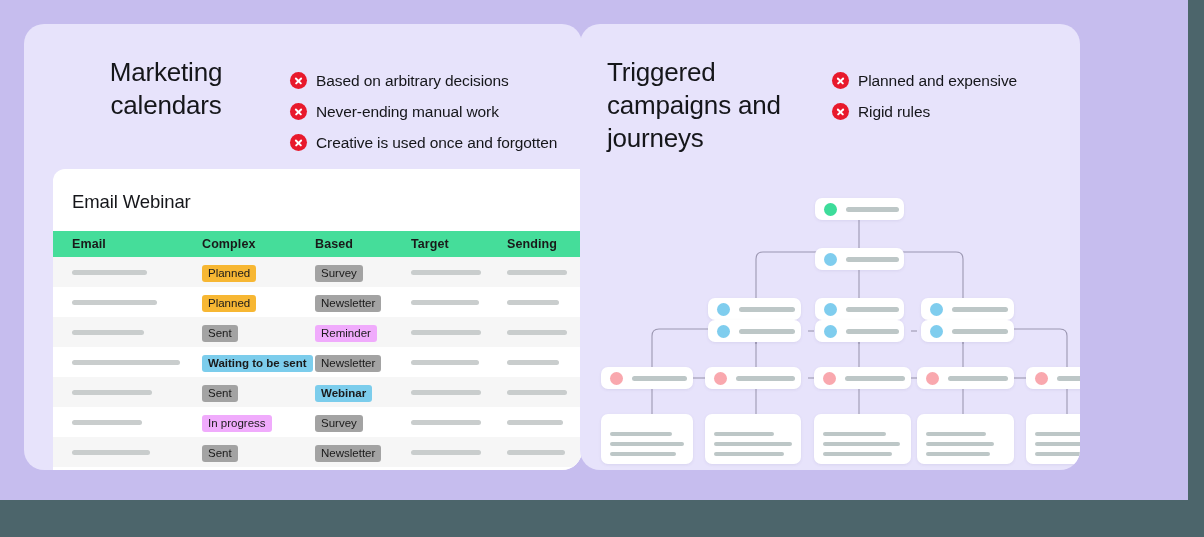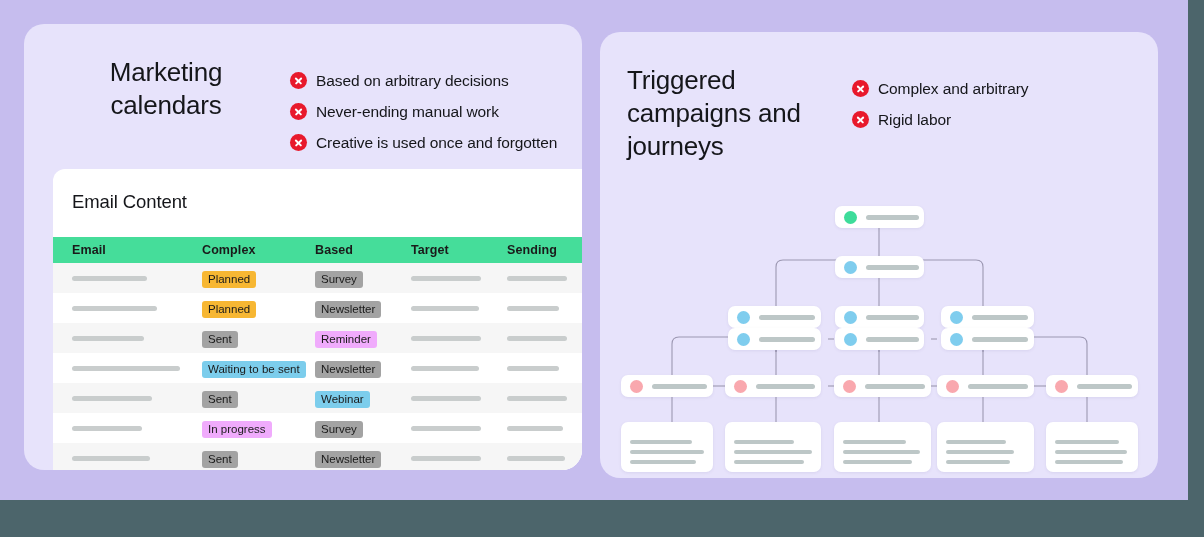--- a/index.html
+++ b/index.html
@@ -29,21 +29,21 @@
   
   .panel {
     position: absolute;
     top: 24px;
     height: 446px;
     background: #e7e3fb;
     border-radius: 20px;
     overflow: hidden;
   }
   #panel-left  { left: 24px;  width: 558px; }
-  #panel-right { left: 600px; width: 558px; margin-top: 8px; }
+  #panel-right { left: 580px; width: 500px; }
 
   
   .panel-head {
     position: absolute;
     top: 0; left: 0; right: 0;
     height: 150px;
     display: flex;
     align-items: flex-start;
     padding: 32px 0 0 0;
   }
@@ -104,21 +104,21 @@
     border-radius: 12px 12px 0 0;
     overflow: hidden;
   }
   #email-card-title {
     font-size: 18.5px;
     color: #15161a;
     padding: 22px 0 0 19px;
     letter-spacing: -0.1px;
   }
   table#email-table {
-    margin-top: 24px;
+    margin-top: 18px;
     width: 100%;
     border-collapse: collapse;
     table-layout: fixed;
   }
   #email-table thead th {
     background: #45dd9a;
     color: #1a1a1a;
     font-size: 12.5px;
     font-weight: bold;
     text-align: left;
@@ -149,21 +149,21 @@
     display: inline-block;
     font-size: 11.5px;
     line-height: 17px;
     padding: 0 6px;
     border-radius: 3px;
     color: #1a1a1a;
     white-space: nowrap;
   }
   .b-orange { background: #f7b733; }
   .b-pink   { background: #a3a3a3; }
-  .b-blue   { background: #7ccdec; }
+  .b-blue   { background: #7ccdec; font-weight: bold; }
   .b-purple { background: #f0abfc; }
 
   
   #flow {
     position: absolute;
     left: 0; top: 150px;
     width: 558px;
     height: 296px;
   }
   #flow svg { position: absolute; left: 0; top: 0; }
@@ -238,21 +238,21 @@
           <span class="bullet-text">Never-ending manual work</span>
         </li>
         <li class="bullet">
           <span class="x-icon" style="background:#e8192c"></span>
           <span class="bullet-text">Creative is used once and forgotten</span>
         </li>
       </ul>
     </div>
 
     <div id="email-card">
-      <div id="email-card-title">Email Content</div>
+      <div id="email-card-title">Email Webinar</div>
 
       <table id="email-table">
         <thead>
           <tr>
             <th>Email</th>
             <th>Complex</th>
             <th>Based</th>
             <th>Target</th>
             <th>Sending</th>
           </tr>
@@ -354,25 +354,25 @@
     </div>
   </section>
 
   <section class="panel" id="panel-right">
 
     <div class="panel-head">
       <h2 class="panel-title">Triggered campaigns and journeys</h2>
       <ul class="bullets">
         <li class="bullet">
           <span class="x-icon" style="background:#e8192c"></span>
-          <span class="bullet-text">Complex and arbitrary</span>
+          <span class="bullet-text">Planned and expensive</span>
         </li>
         <li class="bullet">
           <span class="x-icon" style="background:#e8192c"></span>
-          <span class="bullet-text">Rigid labor</span>
+          <span class="bullet-text">Rigid rules</span>
         </li>
       </ul>
     </div>
 
     <div id="flow">
       <svg width="558" height="296">
         <g fill="none" stroke="#8e8aa5" stroke-width="1.1" opacity="0.85">
 
           <path d="M279,46 L279,74"></path>
 

